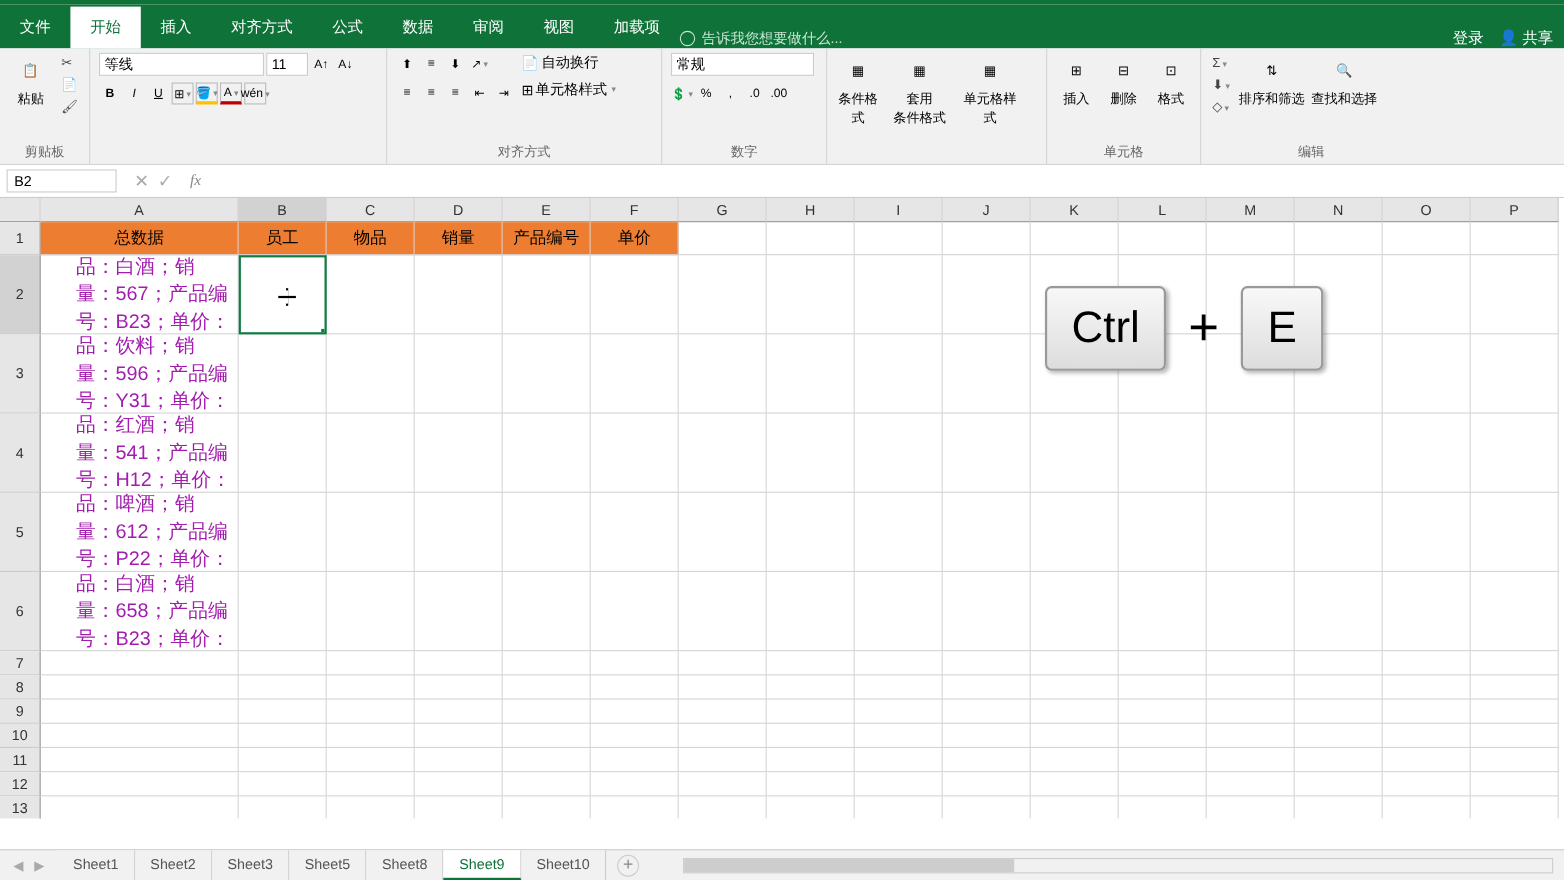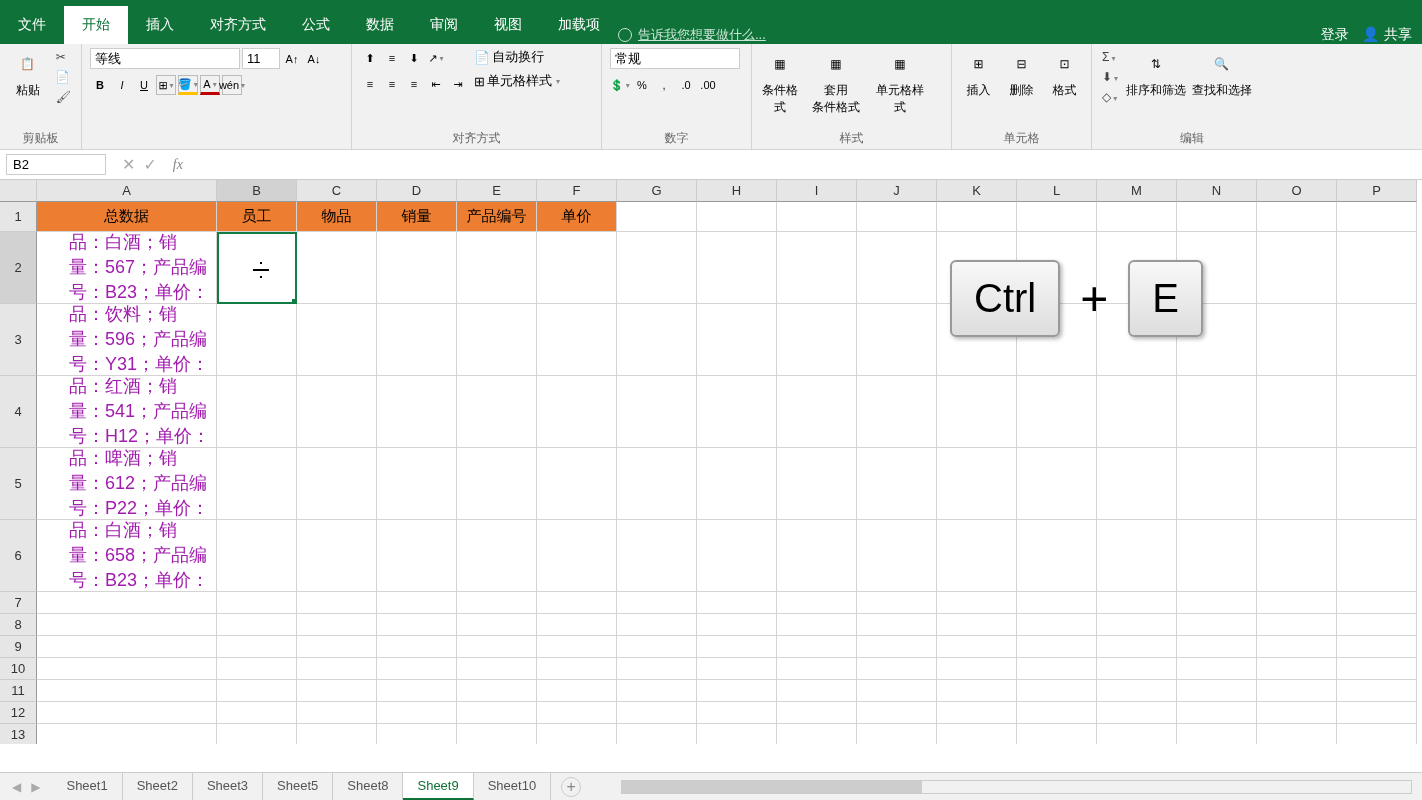--- a/index.html
+++ b/index.html
@@ -5,21 +5,21 @@
 * { box-sizing: border-box; margin: 0; padding: 0; font-family: "Microsoft YaHei", sans-serif; }
 body { width: 1422px; height: 800px; background: #fff; overflow: hidden; position: relative; }
 
 .titlebar { background: #0f7238; height: 4px; }
 
 .ribbon-tabs { background: #0f7238; height: 40px; display: flex; align-items: flex-end; }
 .tab { color: #fff; padding: 10px 18px; font-size: 14px; cursor: pointer; }
 .tab.active { background: #fff; color: #0f7238; }
 .tab-right { margin-left: auto; display: flex; align-items: center; padding-right: 10px; gap: 14px; }
 .tab-right span { color: #fff; font-size: 14px; }
-.tellme { display: flex; align-items: center; gap: 6px; color: #c8e4d4; font-size: 13px; text-decoration: underline; }
+.tellme { display: flex; align-items: center; gap: 6px; color: #c8e4d4; font-size: 13px; }
 .bulb { width: 14px; height: 14px; border: 1px solid #c8e4d4; border-radius: 50%; display: inline-block; }
 
 .ribbon { background: #f1f1f1; border-bottom: 1px solid #d4d4d4; height: 106px; display: flex; }
 .group { border-right: 1px solid #d4d4d4; padding: 4px 8px 0; display: flex; flex-direction: column; position: relative; }
 .group-label { text-align: center; font-size: 12px; color: #666; padding: 4px 0 2px; position: absolute; bottom: 0; left: 0; right: 0; }
 .group-body { display: flex; gap: 6px; height: 82px; }
 .vcol { display: flex; flex-direction: column; gap: 2px; }
 .btn-lg { width: 40px; text-align: center; font-size: 12px; display: flex; flex-direction: column; align-items: center; gap: 2px; cursor: pointer; }
 .icon-box { width: 32px; height: 32px; display: flex; align-items: center; justify-content: center; }
 .mini { font-size: 12px; padding: 2px; cursor: pointer; color: #444; }
@@ -192,21 +192,20 @@
       <div class="btn-lg" style="width:60px">
           <div class="icon-box">▦</div>
           <span style="white-space:pre-line">套用
 条件格式</span>
         </div>
       <div class="btn-lg" style="width:56px">
           <div class="icon-box">▦</div>
           <span>单元格样式</span>
         </div>
     </div>
-    <div class="group-label">样式</div>
   </div>
 
   <div class="group" style="width:140px">
     <div class="group-body">
       <div class="btn-lg">
           <div class="icon-box">⊞</div>
           <span>插入</span>
         </div>
       <div class="btn-lg">
           <div class="icon-box">⊟</div>

